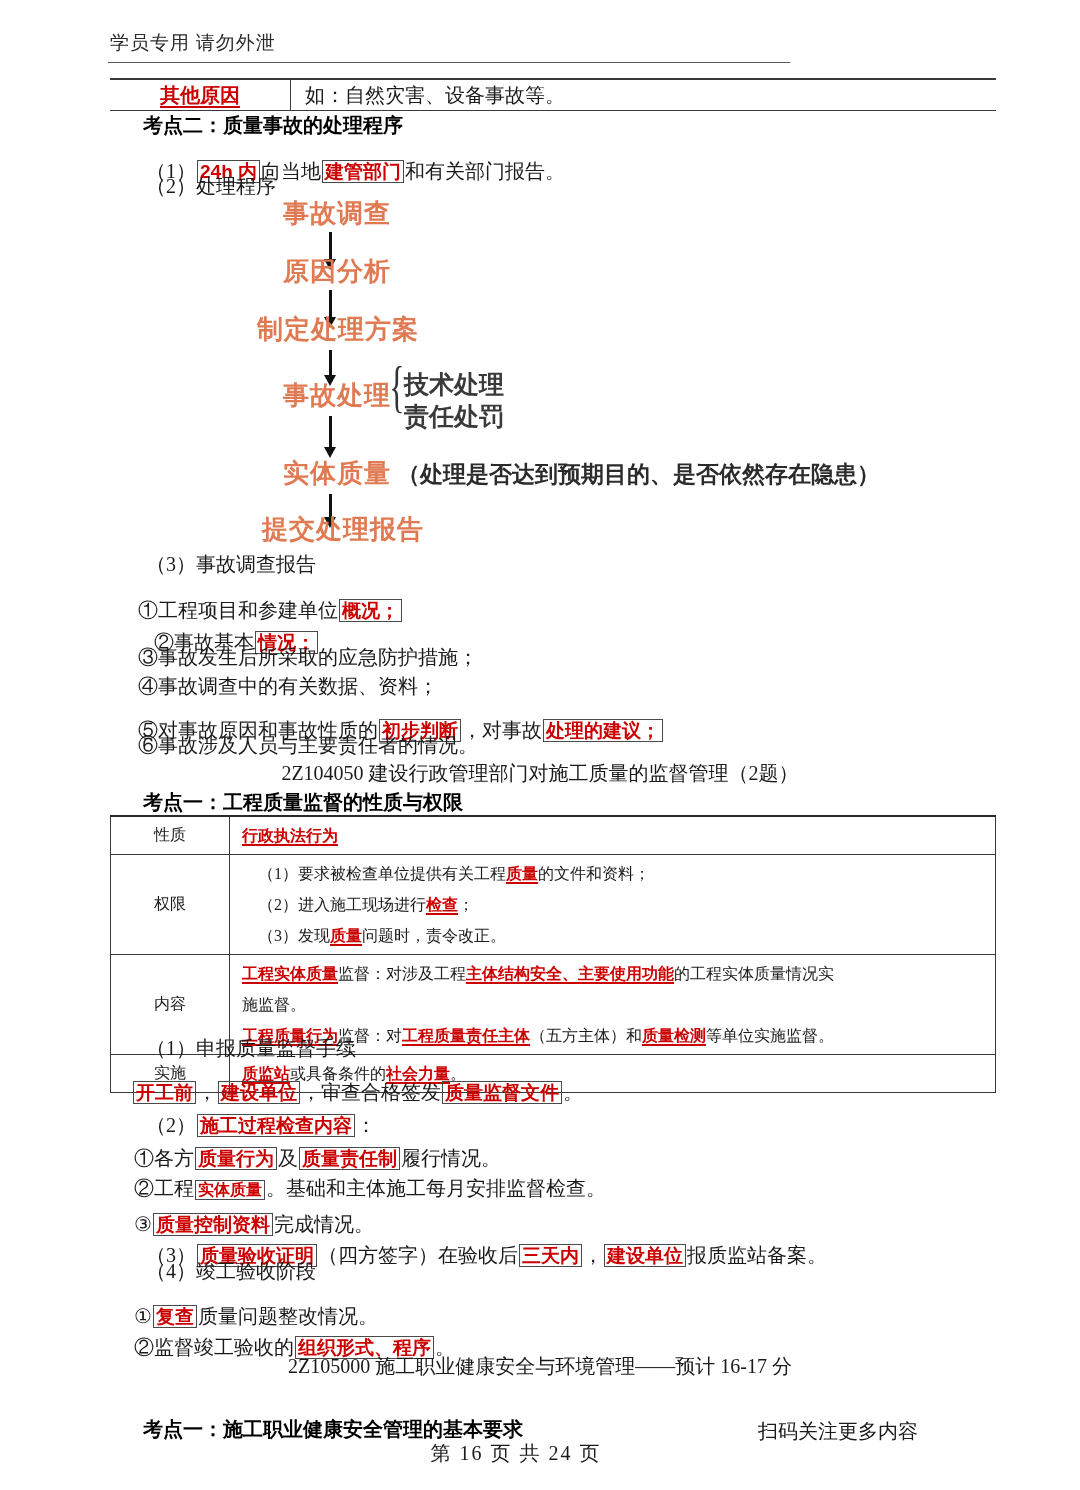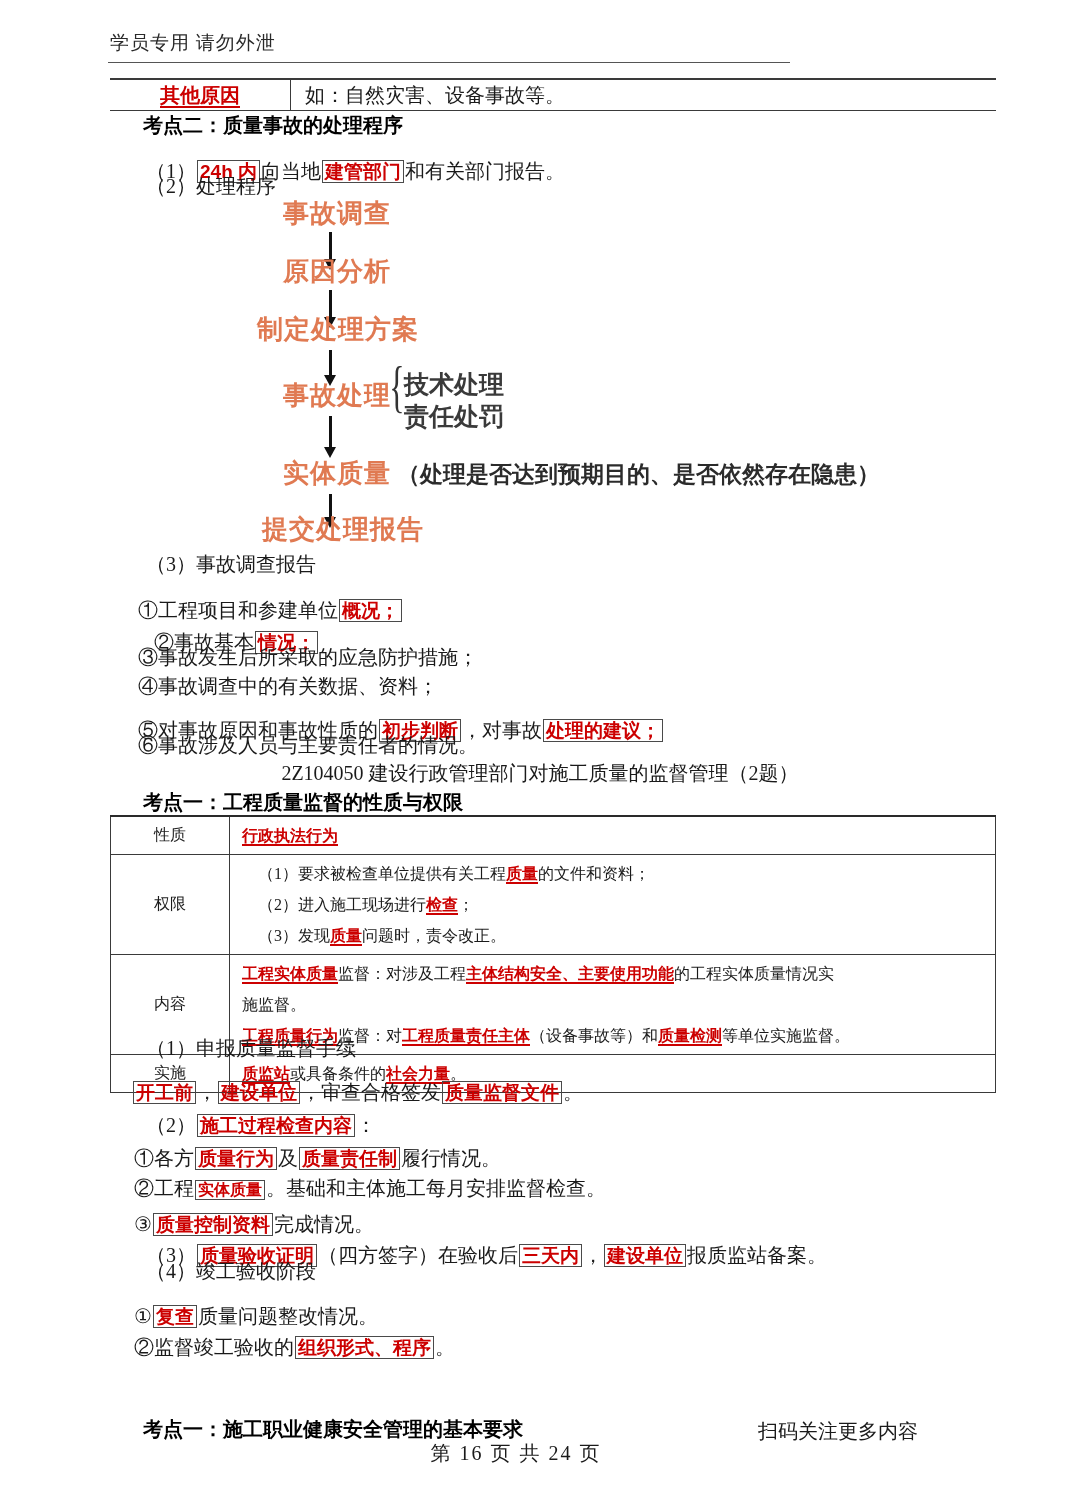--- a/index.html
+++ b/index.html
@@ -162,21 +162,21 @@
     <tr>
       <td class="lab ser">内容</td>
       <td class="val ser">
         <div>
           <span class="r-u">工程实体质量</span><span>监督：对涉及工程</span><span class="r-u">主体结构安全、主要使用功能</span><span>的工程实体质量情况实</span>
         </div>
         <div>
           <span>施监督。</span>
         </div>
         <div>
-          <span class="r-u">工程质量行为</span><span>监督：对</span><span class="r-u">工程质量责任主体</span><span>（设备事故等）和</span><span class="r-u">质量检测</span><span>等单位实施监督。</span>
+          <span class="r-u">工程质量行为</span><span>监督：对</span><span class="r-u">工程质量责任主体</span><span>（五方主体）和</span><span class="r-u">质量检测</span><span>等单位实施监督。</span>
         </div>
       </td>
     </tr>
     <tr>
       <td class="lab ser">实施</td>
       <td class="val ser">
         <span class="r-u">质监站</span><span>或具备条件的</span><span class="r-u">社会力量</span><span>。</span>
       </td>
     </tr>
   </tbody>
@@ -212,19 +212,20 @@
   <div class="blk ser body19" style="left:146px;top:1261px;">（4）竣工验收阶段</div>
 
   <div class="blk ser body19" style="left:134px;top:1289px;">
     <span>①</span><span class="bx" style="font-size:19px;">复查</span><span>质量问题整改情况。</span>
   </div>
 
   <div class="blk ser body19" style="left:134px;top:1320px;">
     <span>②监督竣工验收的</span><span class="bx" style="font-size:19px;">组织形式、程序</span><span>。</span>
   </div>
 
+  <div class="ctr-title ser" style="top:1353px;">2Z105000  施工职业健康安全与环境管理——预计 16-17 分</div>
 
   <div class="blk kd" style="left:143px;top:1416px;">考点一：施工职业健康安全管理的基本要求</div>
 
   <div class="foot-qr ser">扫码关注更多内容</div>
   <div class="foot-page ser">第 16 页 共 24 页</div>
 
 </div>
 
 </body></html>

